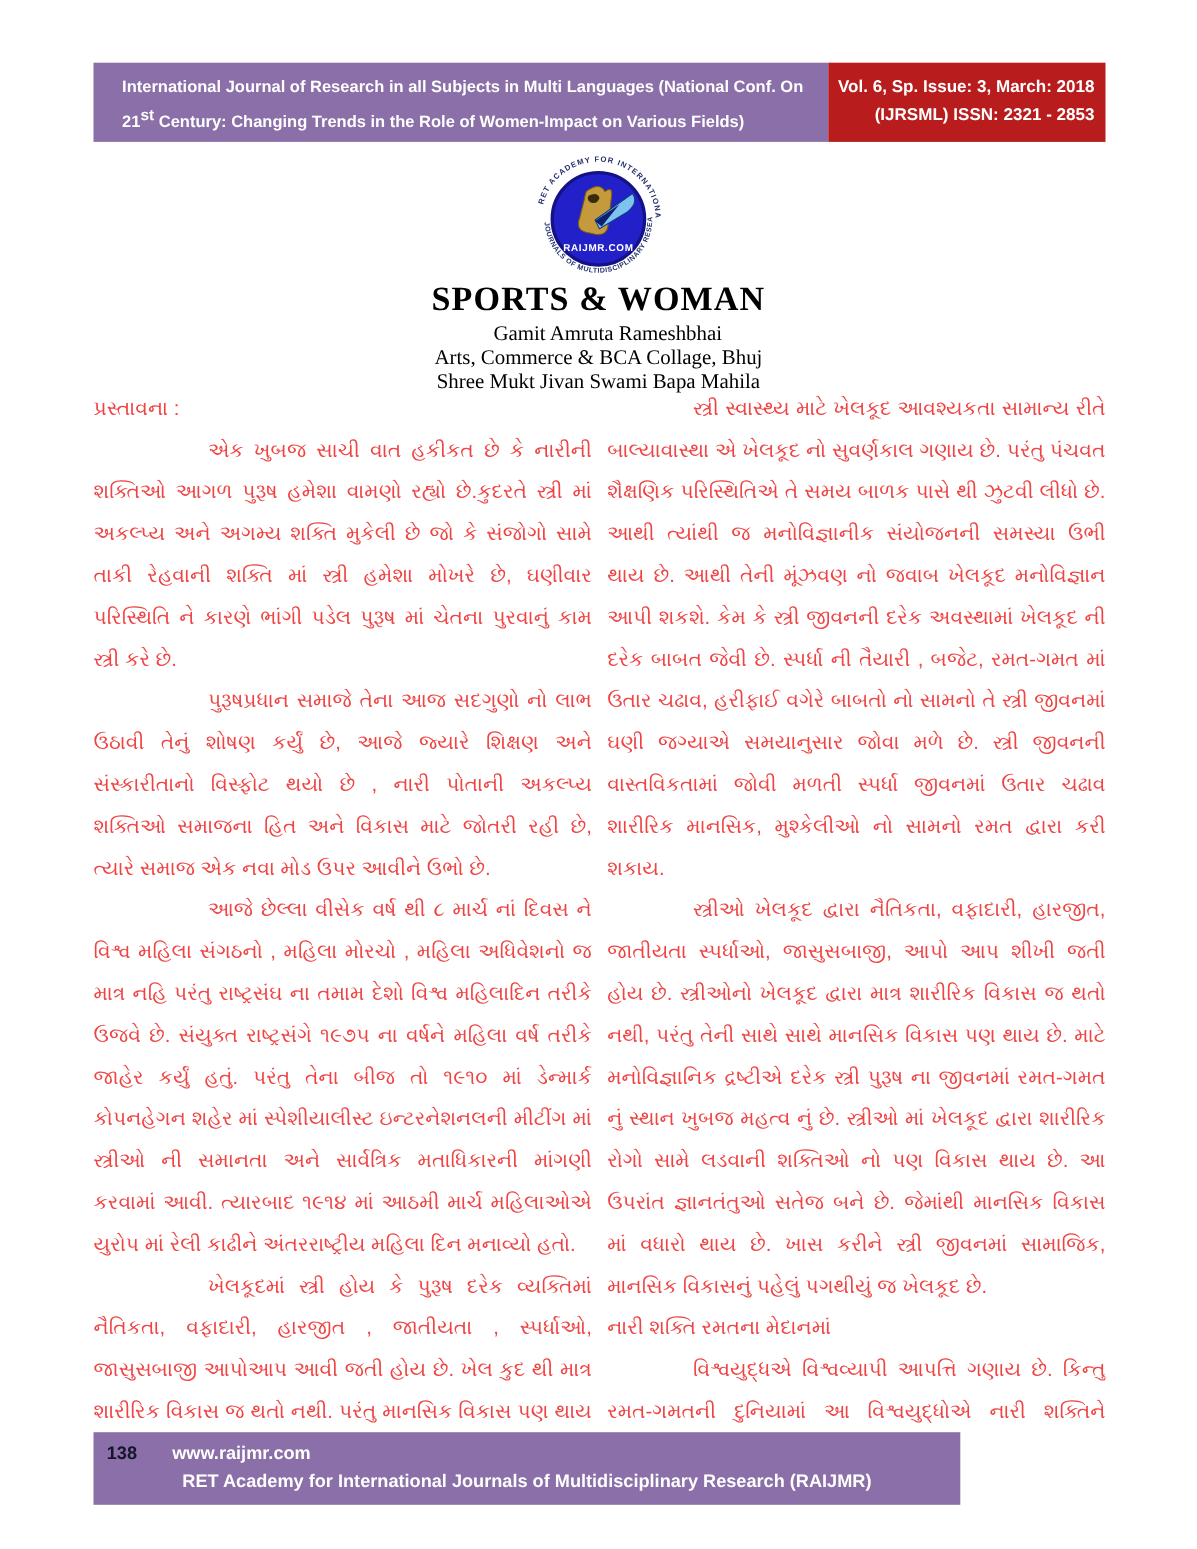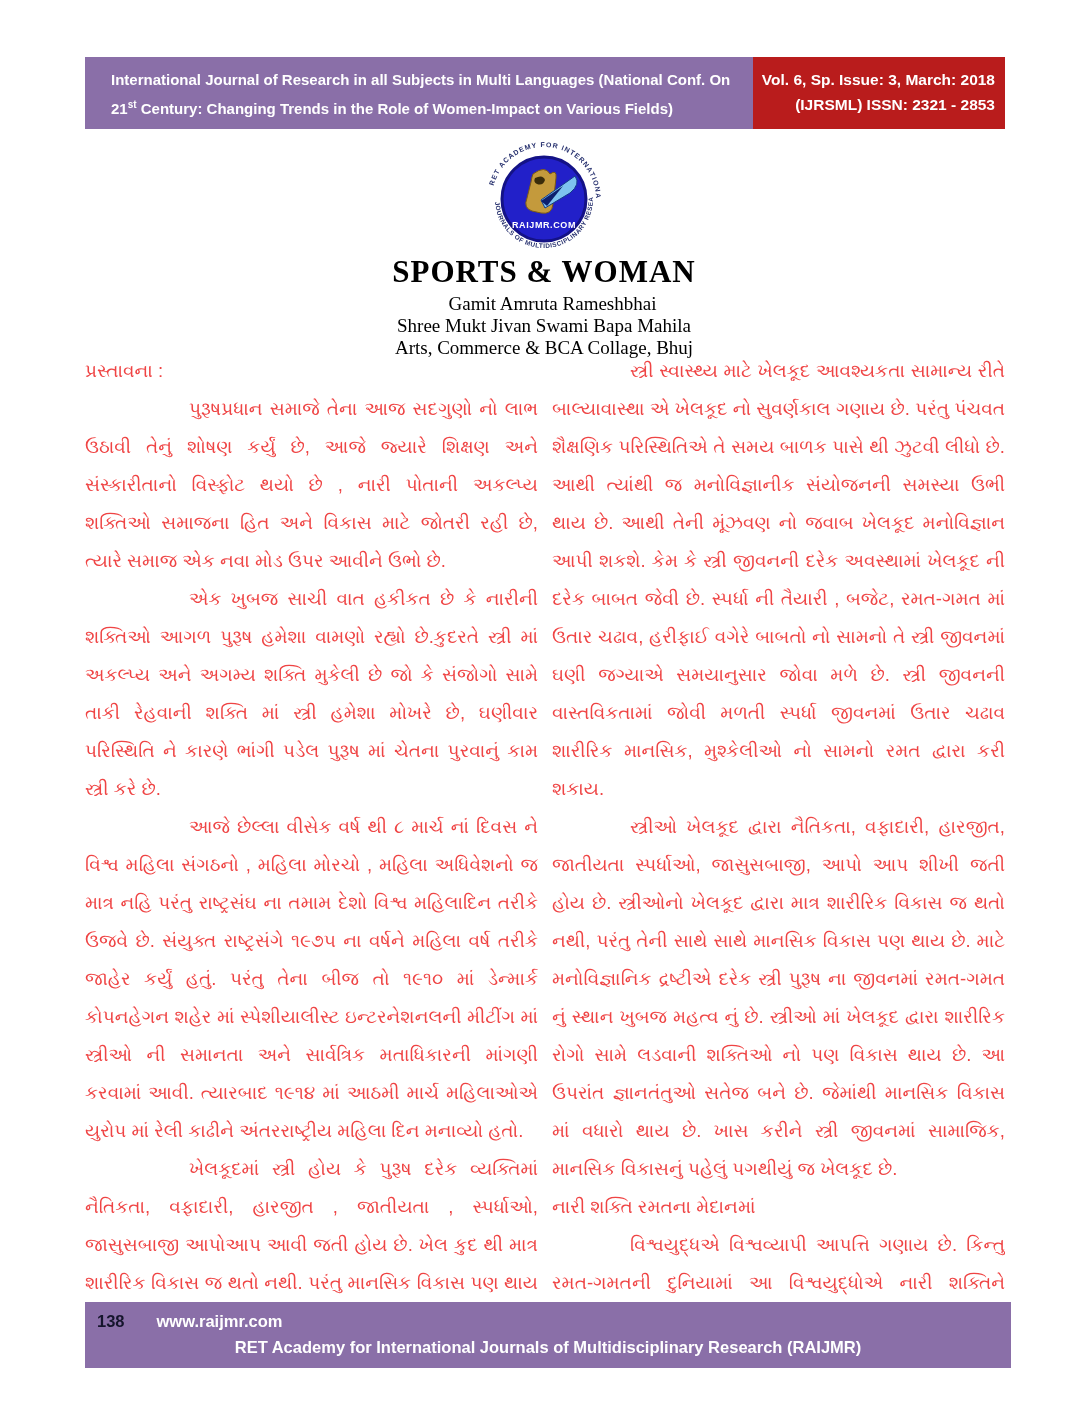--- a/index.html
+++ b/index.html
@@ -5,39 +5,39 @@
   html,body{margin:0;padding:0;background:#ffffff;}
   .page{position:relative;width:1088px;height:1408px;background:#ffffff;overflow:hidden;
         font-family:"Liberation Sans",sans-serif;color:#111;border-radius:20px;}
   
   .header{position:absolute;top:57px;left:85px;width:920px;display:flex;height:72px;}
   .header-left{background:#8a6fa8;color:#fff;flex:0 0 668px;box-sizing:border-box;
                padding:10px 10px 10px 26px;font-weight:bold;font-size:15px;line-height:25px;}
   .header-right{background:#b91c1c;color:#fff;flex:1;box-sizing:border-box;
                 padding:10px 10px 10px 6px;font-weight:bold;font-size:15.5px;line-height:25px;
                 text-align:right;}
-  .header sup{font-size:10px;}
+  .header sup{font-size:14px;}
   
   .masthead{position:absolute;top:138px;left:0;width:1088px;text-align:center;}
   .logo-wrap{height:120px;}
   .paper-title{font-family:"Liberation Serif",serif;font-weight:bold;font-size:31px;
                letter-spacing:1px;color:#000;margin-top:-4px;}
   .author{font-family:"Liberation Serif",serif;font-size:19px;color:#000;margin-top:3px;margin-left:17px;}
   .affil{font-family:"Liberation Serif",serif;font-size:19px;color:#000;line-height:22px;}
   
   .columns{position:absolute;top:352px;left:85px;width:920px;height:948px;overflow:hidden;
            display:flex;gap:14px;}
   .col{flex:1;text-align:justify;font-size:18.5px;line-height:38px;color:#ef4444;}
   .col p{margin:0;}
   .col .indent-l{text-indent:104px;}
   .col .indent-r{text-indent:78px;}
   .col-heading{font-size:18.5px;}
   .spacer-heading{margin-top:40px;}
   
-  .footer{position:absolute;top:1302px;left:85px;width:926px;background:#8a6fa8;
+  .footer{position:absolute;top:1302px;left:85px;width:788px;background:#8a6fa8;
           color:#fff;font-weight:bold;font-size:16.5px;line-height:26px;
           padding:6px 12px 8px 12px;box-sizing:border-box;}
   .footer-row1{display:flex;align-items:baseline;}
   .page-num{color:#15152c;margin-right:20px;}
   .footer-mid{flex:1;text-align:center;}
   .footer-site{margin-left:12px;}
   .footer-row2{text-align:center;}
 </style>
 </head>
 <body>
@@ -71,29 +71,29 @@
         <circle cx="61" cy="61" r="42" fill="#2220c9" stroke="#141286" stroke-width="3"></circle>
         <path d="M50,36 q12,-9 17,0 q7,-5 6,4 l-3,26 q-1,11 -12,9 l-9,-2 q-9,-3 -5,-13 l4,-16 q1,-6 2,-8 z" fill="#c49a3c" stroke="#7d5a14" stroke-width="1"></path>
         <path d="M52,40 q8,-4 10,2 q-2,6 -8,4 q-4,-2 -2,-6 z" fill="#3a2c0a"></path>
         <path d="M58,62 L92,38 q6,8 -5,17 L62,70 z" fill="#7ec3ef" stroke="#123a8a" stroke-width="1"></path>
         <path d="M58,63 L80,48 L64,68 z" fill="#0c1f6e"></path>
         <text x="61" y="90" text-anchor="middle" font-size="9" font-weight="bold" fill="#ffffff" letter-spacing="0.6">RAIJMR.COM</text>
       </svg>
     </div>
     <div class="paper-title">SPORTS &amp; WOMAN</div>
     <div class="author">Gamit Amruta Rameshbhai</div>
+    <div class="affil">Arts, Commerce &amp; BCA Collage, Bhuj</div>
     <div class="affil">Shree Mukt Jivan Swami Bapa Mahila</div>
-    <div class="affil">Arts, Commerce &amp; BCA Collage, Bhuj</div>
   </div>
 
   <div class="columns">
     <div class="col">
       <p class="col-heading">પ્રસ્તાવના :</p>
+      <p class="indent-l">એક ખુબજ સાચી વાત હકીકત છે કે નારીની શક્તિઓ આગળ પુરૂષ હમેશા વામણો રહ્યો છે.કુદરતે સ્ત્રી માં અકલ્પ્ય અને અગમ્ય શક્તિ મુકેલી છે જો કે સંજોગો સામે તાકી રેહવાની શક્તિ માં સ્ત્રી હમેશા મોખરે છે, ઘણીવાર પરિસ્થિતિ ને કારણે ભાંગી પડેલ પુરૂષ માં ચેતના પુરવાનું કામ સ્ત્રી કરે છે.</p>
       <p class="indent-l">પુરૂષપ્રધાન સમાજે તેના આજ સદગુણો નો લાભ ઉઠાવી તેનું શોષણ કર્યું છે, આજે જ્યારે શિક્ષણ અને સંસ્કારીતાનો વિસ્ફોટ થયો છે , નારી પોતાની અકલ્પ્ય શક્તિઓ સમાજના હિત અને વિકાસ માટે જોતરી રહી છે, ત્યારે સમાજ એક નવા મોડ ઉપર આવીને ઉભો છે.</p>
-      <p class="indent-l">એક ખુબજ સાચી વાત હકીકત છે કે નારીની શક્તિઓ આગળ પુરૂષ હમેશા વામણો રહ્યો છે.કુદરતે સ્ત્રી માં અકલ્પ્ય અને અગમ્ય શક્તિ મુકેલી છે જો કે સંજોગો સામે તાકી રેહવાની શક્તિ માં સ્ત્રી હમેશા મોખરે છે, ઘણીવાર પરિસ્થિતિ ને કારણે ભાંગી પડેલ પુરૂષ માં ચેતના પુરવાનું કામ સ્ત્રી કરે છે.</p>
       <p class="indent-l">આજે છેલ્લા વીસેક વર્ષ થી ૮ માર્ચ નાં દિવસ ને વિશ્વ મહિલા સંગઠનો , મહિલા મોરચો , મહિલા અધિવેશનો જ માત્ર નહિ પરંતુ રાષ્ટ્રસંઘ ના તમામ દેશો વિશ્વ મહિલાદિન તરીકે ઉજવે છે. સંયુક્ત રાષ્ટ્રસંગે ૧૯૭૫ ના વર્ષને મહિલા વર્ષ તરીકે જાહેર કર્યું હતું. પરંતુ તેના બીજ તો ૧૯૧૦ માં ડેન્માર્ક કોપનહેગન શહેર માં સ્પેશીયાલીસ્ટ ઇન્ટરનેશનલની મીટીંગ માં સ્ત્રીઓ ની સમાનતા અને સાર્વત્રિક મતાધિકારની માંગણી કરવામાં આવી. ત્યારબાદ ૧૯૧૪ માં આઠમી માર્ચ મહિલાઓએ યુરોપ માં રેલી કાઢીને અંતરરાષ્ટ્રીય મહિલા દિન મનાવ્યો હતો.</p>
       <p class="indent-l">ખેલકૂદમાં સ્ત્રી હોય કે પુરૂષ દરેક વ્યક્તિમાં નૈતિકતા, વફાદારી, હારજીત , જાતીયતા , સ્પર્ધાઓ, જાસુસબાજી આપોઆપ આવી જતી હોય છે. ખેલ કુદ થી માત્ર શારીરિક વિકાસ જ થતો નથી. પરંતુ માનસિક વિકાસ પણ થાય છે. આથી માનવ જીવનમાં ખેલકુદ નું ખુબ જ મહત્વ જોવા મળે છે.</p>
 
     </div>
     <div class="col">
       <p class="indent-r">સ્ત્રી સ્વાસ્થ્ય માટે ખેલકૂદ આવશ્યકતા સામાન્ય રીતે બાલ્યાવાસ્થા એ ખેલકૂદ નો સુવર્ણકાલ ગણાય છે. પરંતુ પંચવત શૈક્ષણિક પરિસ્થિતિએ તે સમય બાળક પાસે થી ઝુટવી લીધો છે. આથી ત્યાંથી જ મનોવિજ્ઞાનીક સંયોજનની સમસ્યા ઉભી થાય છે. આથી તેની મૂંઝવણ નો જવાબ ખેલકૂદ મનોવિજ્ઞાન આપી શકશે. કેમ કે સ્ત્રી જીવનની દરેક અવસ્થામાં ખેલકૂદ ની દરેક બાબત જેવી છે. સ્પર્ધા ની તૈયારી , બજેટ, રમત-ગમત માં ઉતાર ચઢાવ, હરીફાઈ વગેરે બાબતો નો સામનો તે સ્ત્રી જીવનમાં ઘણી જગ્યાએ સમયાનુસાર જોવા મળે છે. સ્ત્રી જીવનની વાસ્તવિકતામાં જોવી મળતી સ્પર્ધા જીવનમાં ઉતાર ચઢાવ શારીરિક માનસિક, મુશ્કેલીઓ નો સામનો રમત દ્વારા કરી શકાય.</p>
       <p class="indent-r">સ્ત્રીઓ ખેલકૂદ દ્વારા નૈતિકતા, વફાદારી, હારજીત, જાતીયતા સ્પર્ધાઓ, જાસુસબાજી, આપો આપ શીખી જતી હોય છે. સ્ત્રીઓનો ખેલકૂદ દ્વારા માત્ર શારીરિક વિકાસ જ થતો નથી, પરંતુ તેની સાથે સાથે માનસિક વિકાસ પણ થાય છે. માટે મનોવિજ્ઞાનિક દ્રષ્ટીએ દરેક સ્ત્રી પુરૂષ ના જીવનમાં રમત-ગમત નું સ્થાન ખુબજ મહત્વ નું છે. સ્ત્રીઓ માં ખેલકૂદ દ્વારા શારીરિક રોગો સામે લડવાની શક્તિઓ નો પણ વિકાસ થાય છે. આ ઉપરાંત જ્ઞાનતંતુઓ સતેજ બને છે. જેમાંથી માનસિક વિકાસ માં વધારો થાય છે. ખાસ કરીને સ્ત્રી જીવનમાં સામાજિક, માનસિક વિકાસનું પહેલું પગથીયું જ ખેલકૂદ છે.</p>
       <p class="col-heading spacer-heading">નારી શક્તિ રમતના મેદાનમાં</p>
       <p class="indent-r">વિશ્વયુદ્ધએ વિશ્વવ્યાપી આપત્તિ ગણાય છે. કિન્તુ રમત-ગમતની દુનિયામાં આ વિશ્વયુદ્ધોએ નારી શક્તિને જગાડાવવામાં અને પુરસ્કારવામાં મહત્વની ભૂમિકા ભજવી છે. છેક અઢારમી સદીનાં અંતિમ તબક્કા સુધીતો એવી માન્યતા પ્રવર્તતી હતી કે રમત-ગમતમાં ભાગ લેવા માટે સ્ત્રીઓ એટલી બધી દુર્બળ, ફિક્કી અને અશક્ત છે કે આવા શરીરબળનાં ક્ષેત્રમાં દર્શક કરતાં એનું શું</p>
     </div>

